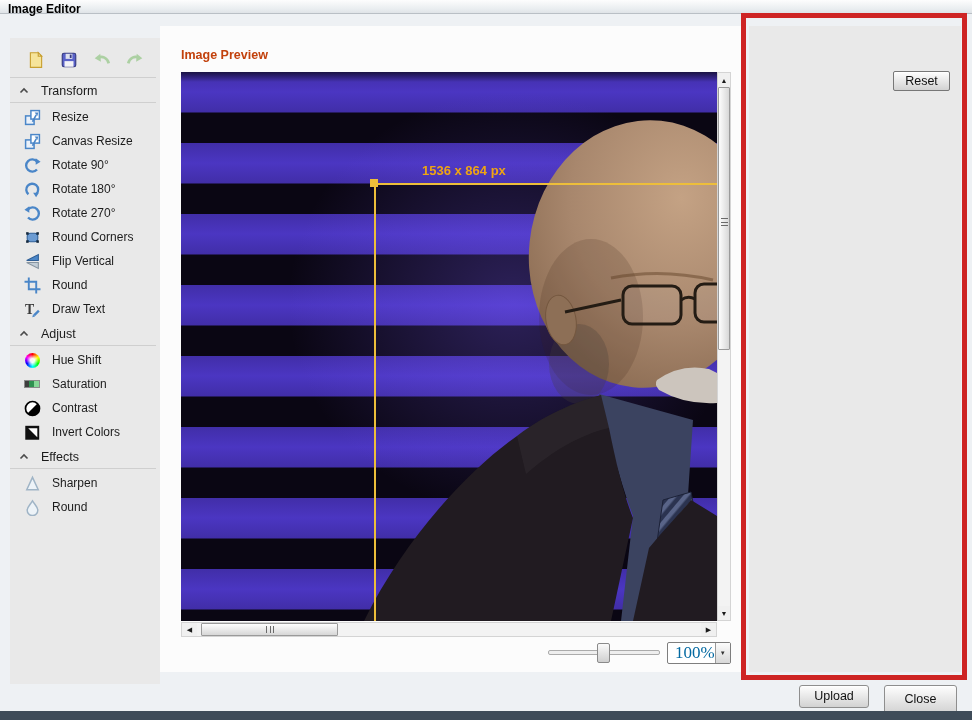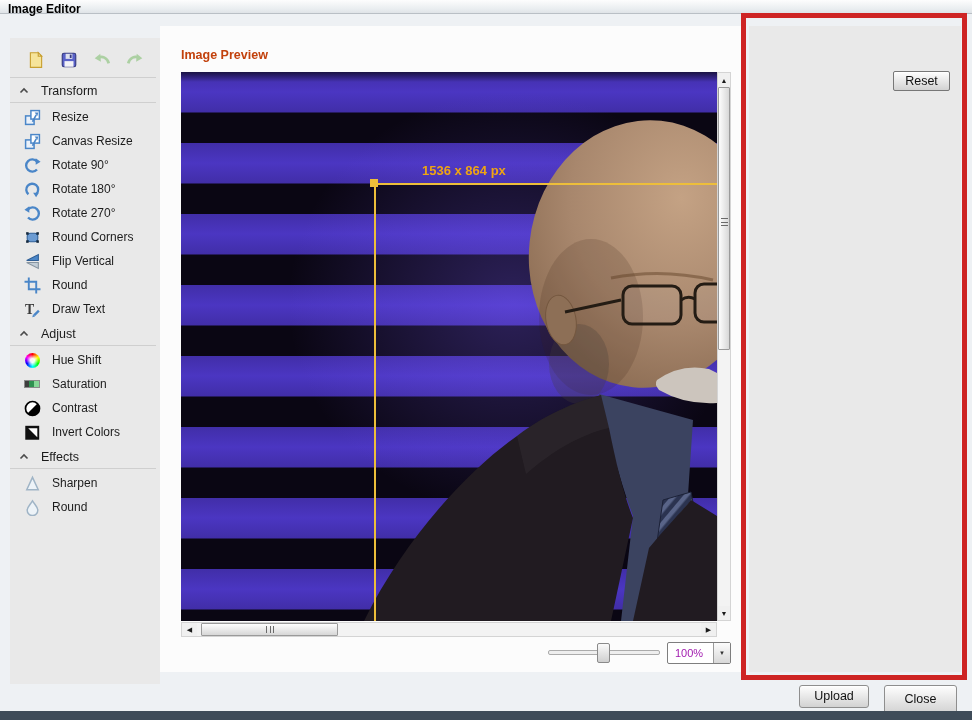--- a/index.html
+++ b/index.html
@@ -87,21 +87,21 @@
     border-left:1px solid #6a6a6a; border-right:1px solid #6a6a6a; }
   .hgrip:before { content:""; position:absolute; left:3px; top:0; height:7px; border-left:1px solid #6a6a6a; }
 
   
   .slider-track { position:absolute; left:548px; top:650px; width:112px; height:5px;
     background:#eee; border:1px solid #ababab; border-radius:2px; }
   .slider-thumb { position:absolute; left:48px; top:-8px; width:13px; height:20px;
     background:linear-gradient(#fafafa,#cfcfcf); border:1px solid #8a8a8a; border-radius:2px; cursor:ew-resize; }
   .combo { position:absolute; left:667px; top:642px; width:64px; height:22px;
     background:#fff; border:1px solid #7e7e7e; border-radius:2px; display:flex; }
-  .combo .val { flex:1; font-size:11px; color:#a21caf; line-height:20px; padding-left:7px; }
+  .combo .val { flex:1; font-size:17px; color:#0369a1; line-height:20px; padding-left:7px;font-family:Liberation Serif, serif; }
   .combo .drop { width:17px; border-left:1px solid #9a9a9a; background:linear-gradient(#fcfcfc,#d8d8d8);
     display:flex; align-items:center; justify-content:center; font-size:6px; color:#333; cursor:pointer; }
 
   
   .btn3d {
     position:absolute; font-size:12.5px; color:#111; text-align:center;
     background:linear-gradient(#fefefe,#eaeaea 45%,#d2d2d2);
     border:1px solid #8e8e8e; border-radius:3px; box-shadow:inset 0 1px 0 #fff;
     cursor:pointer;
   }

